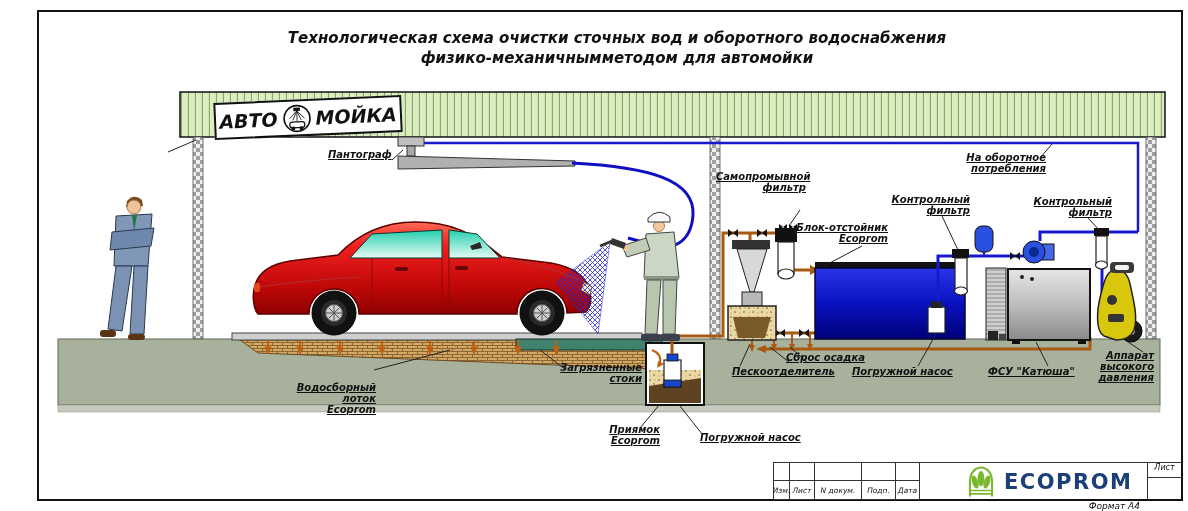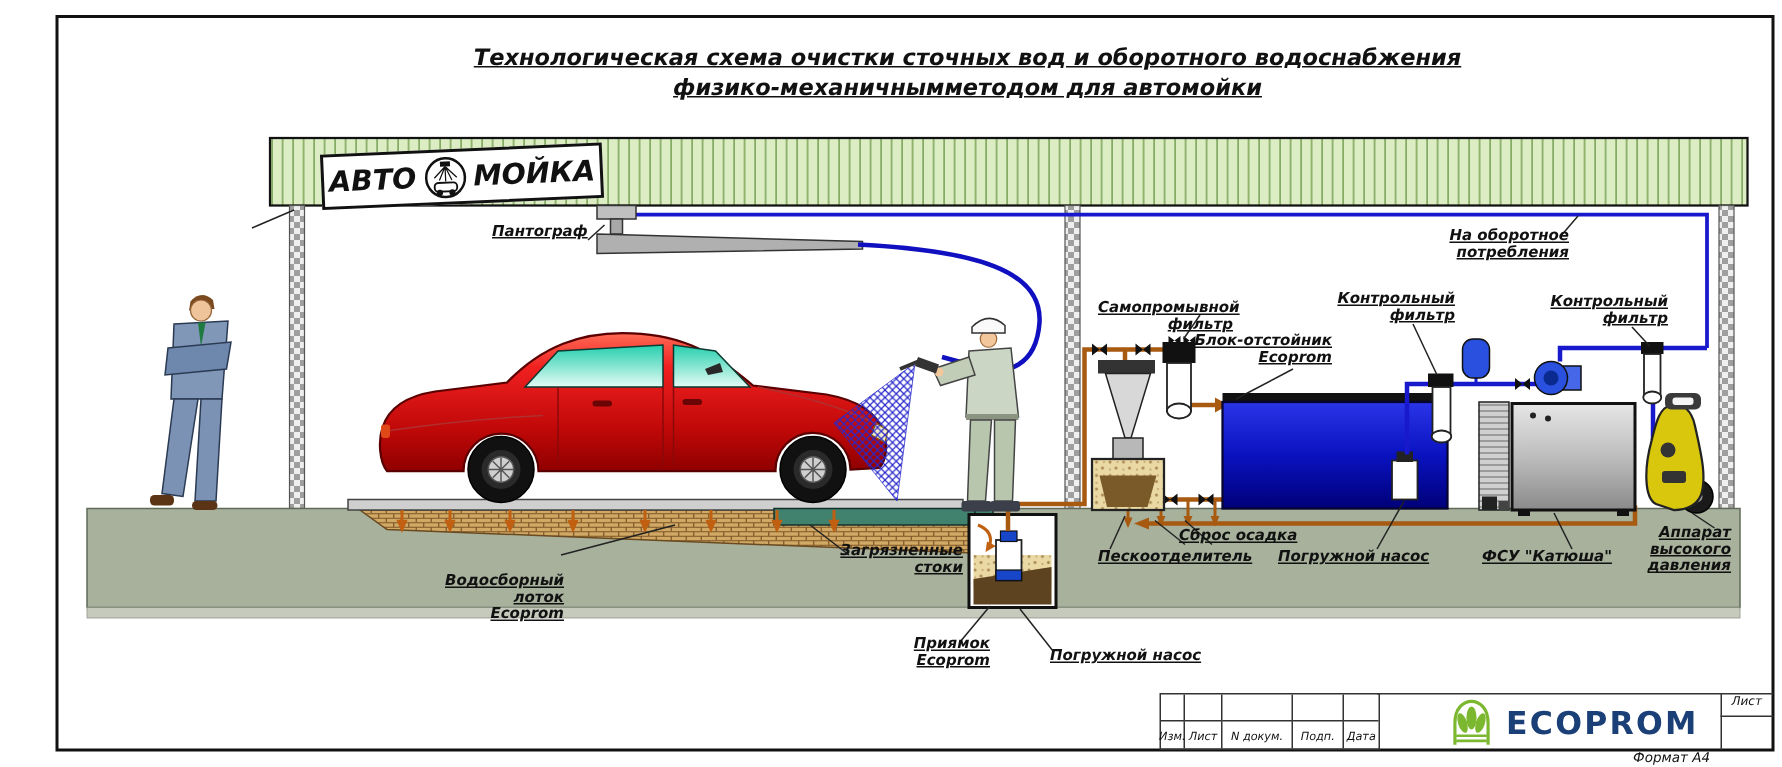--- a/index.html
+++ b/index.html
@@ -4,21 +4,21 @@
 <style>
   html,body{margin:0;padding:0;background:#fff;}
   #canvas{position:relative;width:1188px;height:511px;background:#fff;overflow:hidden;
           font-family:"DejaVu Sans",sans-serif;}
   .lbl{position:absolute;font-style:italic;font-weight:bold;font-size:10px;line-height:1.12;
        color:#111;white-space:pre-line;text-decoration:underline;text-underline-offset:1px;}
   .lbl.center{text-align:right;}
   .lbl.right{text-align:right;}
   #title{position:absolute;left:287px;top:28px;width:660px;text-align:center;
          font-style:italic;font-weight:bold;font-size:15px;line-height:1.35;color:#111;
-         text-decoration:underline;margin-left:28px;}
+         }
   #sign{position:absolute;left:214px;top:99px;width:184px;height:33px;background:#fff;
         border:2px solid #111;transform:rotate(-2.5deg);display:flex;align-items:center;
         justify-content:center;gap:4px;font-style:italic;font-weight:bold;font-size:19px;color:#111;}
   .tbl-line{position:absolute;border-top:1.5px solid #333;}
   #tb-table{position:absolute;left:773px;top:462px;display:grid;
             grid-template-columns:16px 25px 47px 34px 23px;grid-template-rows:18px 18px;
             border:1px solid #333;}
   #tb-table .cell{border-right:1px solid #333;border-bottom:1px solid #333;
             font-size:7.5px;font-style:italic;display:flex;align-items:center;justify-content:center;color:#111;}
   #tb-table .cell:nth-child(5n){border-right:none;}
@@ -339,21 +339,21 @@
       <path d="M18,9 L9,18 M18,9 L13,20 M18,9 L18,21 M18,9 L23,20 M18,9 L27,18" stroke="#111" stroke-width="1" fill="none"></path>
       <rect x="9" y="22" width="18" height="7" rx="3" fill="#fff" stroke="#111" stroke-width="1.5"></rect>
       <circle cx="13" cy="30" r="2.5" fill="#111"></circle>
           <circle cx="23" cy="30" r="2.5" fill="#111"></circle>
     </svg>
   </span>
   <span>МОЙКА</span>
 </div>
 
 <div class="lbl" style="left:328px;top:149px;">Пантограф</div>
-<div class="lbl center" style="left:716px;top:200px;width:90px;padding-left:16px;">Самопромывной
+<div class="lbl center" style="left:716px;top:171px;width:90px;">Самопромывной
 фильтр</div>
 <div class="lbl center" style="left:890px;top:194px;width:80px;">Контрольный
 фильтр</div>
 <div class="lbl center" style="left:790px;top:222px;width:98px;">Блок-отстойник
 Ecoprom</div>
 <div class="lbl center" style="left:1032px;top:196px;width:80px;">Контрольный
 фильтр</div>
 <div class="lbl center" style="left:956px;top:152px;width:90px;">На оборотное
 потребления</div>
 <div class="lbl center" style="left:260px;top:362px;width:116px;margin-top:20px;">Водосборный лоток

